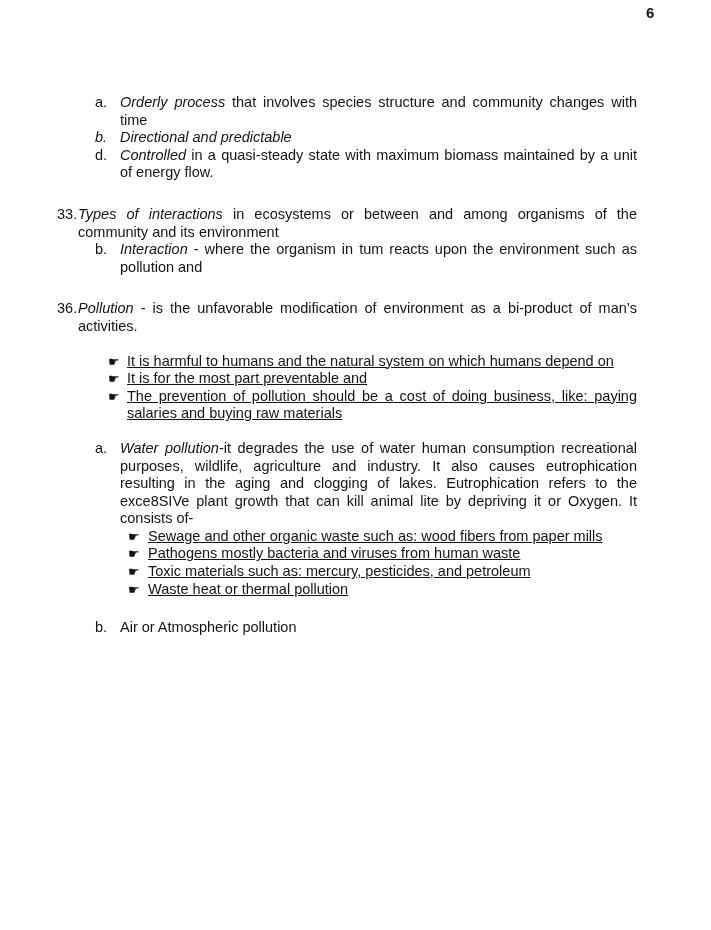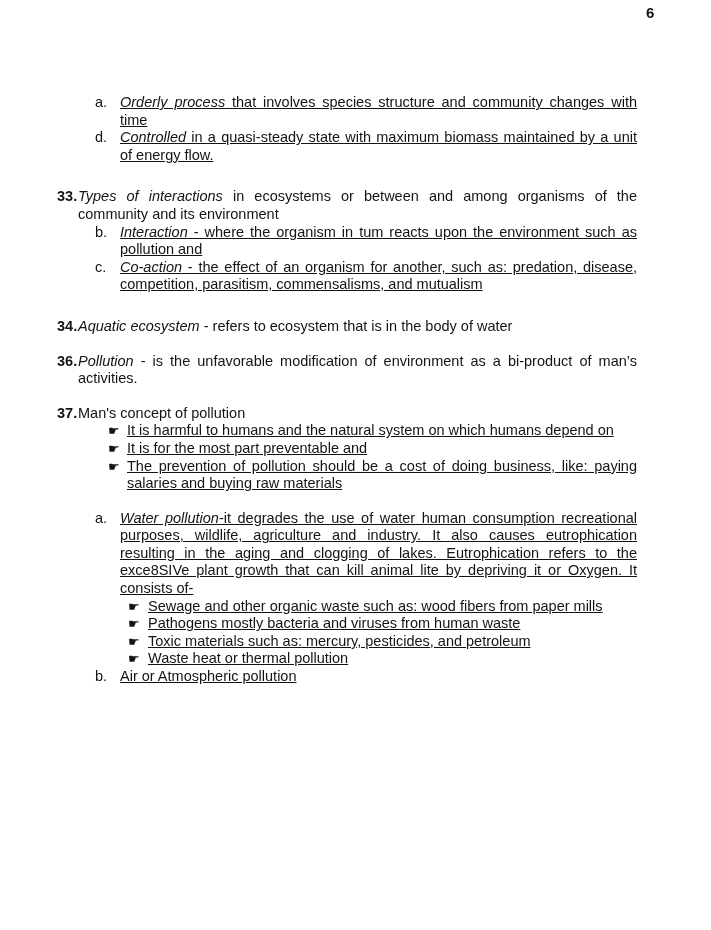--- a/index.html
+++ b/index.html
@@ -33,75 +33,71 @@
     position: absolute;
     top: 94px;
     left: 57px;
     width: 580px;
   }
   .para { text-align: justify; }
   .it { font-style: italic; }
 
   
   .num-item { padding-left: 21px; text-indent: -21px; }
-  .num-item .nmarker { display: inline-block; width: 21px; text-indent: 0; font-weight: bold; }
+  .num-item .nmarker { display: inline-block; width: 21px; text-indent: 0; }
 
   
-  .sub { margin-left: 38px; padding-left: 25px; text-indent: -25px; text-decoration: underline; }
+  .sub { margin-left: 38px; padding-left: 25px; text-indent: -25px; }
   .sub .marker { display: inline-block; width: 25px; text-indent: 0; }
 
   
   .brow { display: flex; margin-left: 51px; }
   .brow .hand {
     flex: 0 0 19px;
     font-family: "DejaVu Sans", sans-serif;
     font-size: 13px;
     line-height: 17.6px;
   }
   .brow .btext { flex: 1 1 auto; text-align: justify; text-decoration: underline; }
 
   
   .brow2 { margin-left: 71px; }
   .brow2 .hand { flex: 0 0 20px; }
 
   .sec    { margin-bottom: 17px; }
   .sec-lg { margin-bottom: 24px; }
-  .sub-b  { }
+  .sub-b  { margin-top: 21px; }
 </style>
 </head>
 <body>
 
 <div class="page">
 
   <div class="page-number">6</div>
 
   <div class="content">
 
     <section class="sec-lg">
       <div class="para sub"><span class="marker">a.</span><span class="it">Orderly process</span><span> that involves species structure and community changes with time</span></div>
+      <div class="para sub"><span class="marker it">b.</span><span class="it">Directional and predictable</span><span></span></div>
       <div class="para sub"><span class="marker">d.</span><span class="it">Controlled</span><span> in a quasi-steady state with maximum biomass maintained by a unit of energy flow.</span></div>
     </section>
 
     <section class="sec-lg">
       <div class="para num-item"><span class="nmarker">33.</span><span class="it">Types of interactions</span><span> in ecosystems or between and among organisms of the community and its environment</span></div>
       <div class="para sub"><span class="marker">b.</span><span class="it">Interaction</span><span> - where the organism in tum reacts upon the environment such as pollution and</span></div>
-      <div class="para sub"><span class="marker">c.</span><span class="it">Co-action</span><span> - the effect of an organism for another, such as: predation, disease, competition, parasitism, commensalisms, and mutualism</span></div>
     </section>
 
-    <section class="sec">
-      <div class="para num-item"><span class="nmarker">34.</span><span class="it">Aquatic ecosystem</span><span> - refers to ecosystem that is in the body of water</span></div>
-    </section>
 
 
     <section class="sec">
       <div class="para num-item"><span class="nmarker">36.</span><span class="it">Pollution</span><span> - is the unfavorable modification of environment as a bi-product of man’s activities.</span></div>
     </section>
 
     <section class="sec">
-      <div class="para num-item"><span class="nmarker">37.</span><span>Man's concept of pollution</span></div>
       <div class="brow">
           <span class="hand">☛</span>
           <div class="btext">It is harmful to humans and the natural system on which humans depend on</div>
         </div>
       <div class="brow">
           <span class="hand">☛</span>
           <div class="btext">It is for the most part preventable and</div>
         </div>
       <div class="brow">
           <span class="hand">☛</span>

